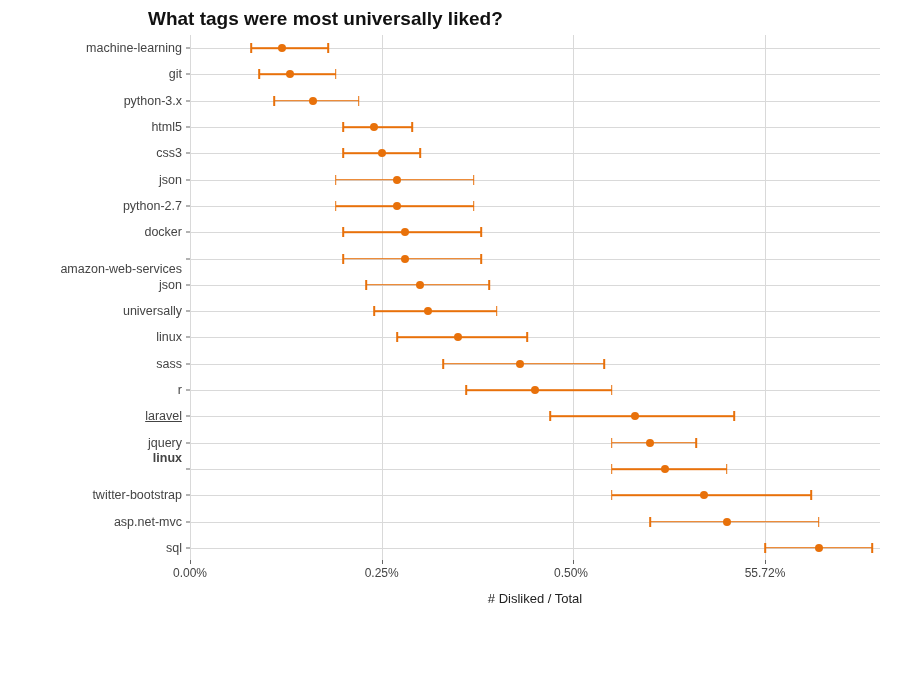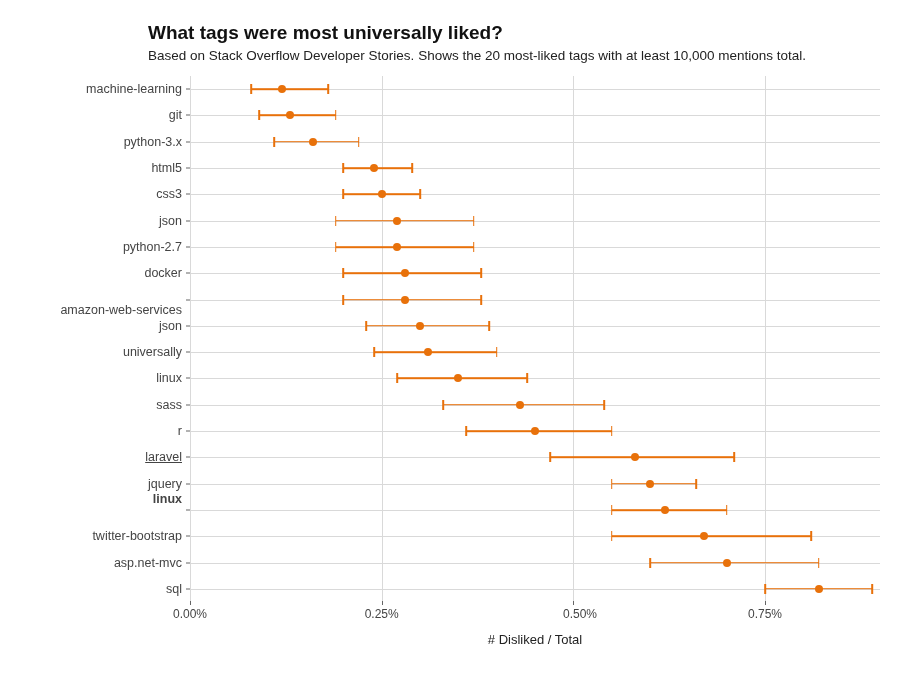--- a/index.html
+++ b/index.html
@@ -9,21 +9,21 @@
     font-family: Arial, Helvetica, sans-serif;
     background: #ffffff;
     width: 900px;
     height: 675px;
     overflow: hidden;
   }
   .chart-wrap {
     width: 900px;
     height: 602px;
     position: relative;
-    padding: 22px 20px 10px 20px;
+    padding: 8px 20px 10px 20px;
   }
   .title {
     font-size: 19px;
     font-weight: bold;
     color: #111;
     margin: 0 0 4px 128px;
   }
   .subtitle {
     font-size: 13.5px;
     color: #222;
@@ -112,36 +112,35 @@
     border-radius: 50%;
     background: #e8710a;
     transform: translate(-4px, -4px);
   }
 </style>
 </head>
 <body>
 
 <div class="chart-wrap">
   <div class="title">What tags were most universally liked?</div>
-  <div class="subtitle">Based on Stack Overflow Developer Stories. Shows the 20 most-liked tags with at least 10,000 mentions total.</div>
 
   <div class="plot">
     <div class="plot-inner" id="plot-inner">
         <div class="gridline" style="left: 0px;"></div>
         <div class="x-tick-mark" style="left: 0px;"></div>
         <div class="x-tick-label" style="left: 0px;">0.00%</div>
         <div class="gridline" style="left: 191.667px;"></div>
         <div class="x-tick-mark" style="left: 191.667px;"></div>
         <div class="x-tick-label" style="left: 191.667px;">0.25%</div>
         <div class="gridline" style="left: 383.333px;"></div>
         <div class="x-tick-mark" style="left: 383.333px;"></div>
-        <div class="x-tick-label" style="left: 390px; text-align: center;">0.50%</div>
+        <div class="x-tick-label" style="left: 381px; text-align: center;">0.50%</div>
         <div class="gridline" style="left: 575px;"></div>
         <div class="x-tick-mark" style="left: 575px;"></div>
-        <div class="x-tick-label" style="left: 575px;">0.75%</div>
+        <div class="x-tick-label" style="left: 575px;">55.72%</div>
         <div class="gridline-h" style="top: 13.15px;"></div>
         <div class="y-label" style="top: 13.15px;">machine-learning</div>
         <div class="y-tick-mark" style="top: 13.15px;"></div>
         <div class="err-line" style="left: 61.3333px; width: 76.6667px; top: 13.15px;"></div>
         <div class="err-cap" style="left: 61.3333px; top: 13.15px;"></div>
         <div class="err-cap" style="left: 138px; top: 13.15px;"></div>
         <div class="dot" style="left: 92px; top: 13.15px;"></div>
         <div class="gridline-h" style="top: 39.45px;"></div>
         <div class="y-label" style="top: 39.45px;">git</div>
         <div class="y-tick-mark" style="top: 39.45px;"></div>

